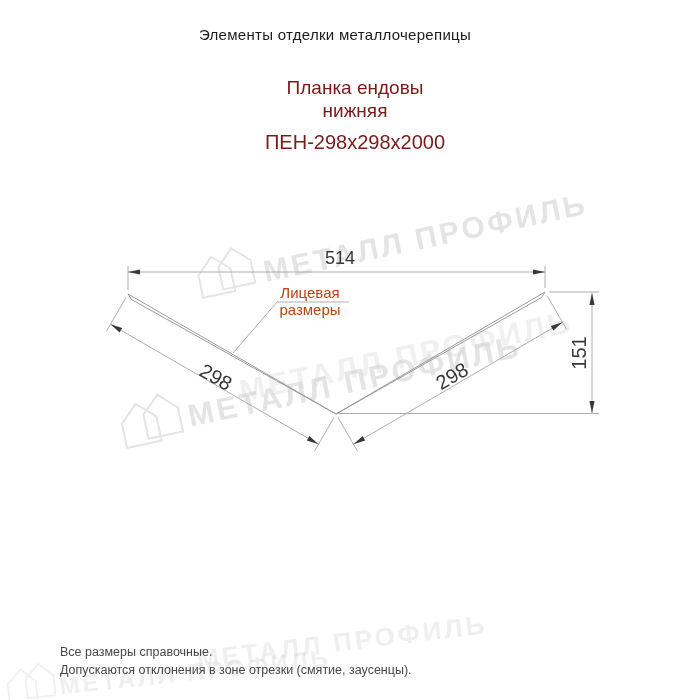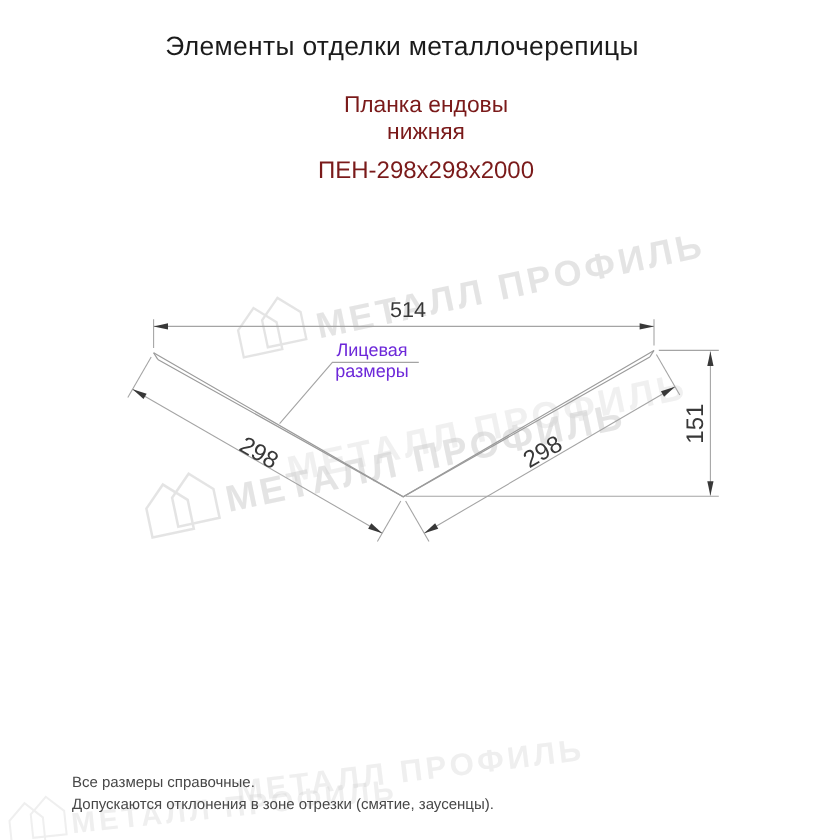--- a/index.html
+++ b/index.html
@@ -3,36 +3,36 @@
 <meta charset="utf-8">
 <style>
   html,body{margin:0;padding:0;}
   body{
     width:700px;height:700px;background:#ffffff;overflow:hidden;position:relative;
     font-family:"Liberation Sans", sans-serif;
   }
   
   .doc-title{
     position:absolute;top:26px;left:0;width:670px;text-align:center;
-    font-size:22px;letter-spacing:.3px;color:#1b1b1b;
+    font-size:15px;letter-spacing:.3px;color:#1b1b1b;
   }
   .doc-sub{
     position:absolute;left:0;width:710px;text-align:center;
     font-size:19px;color:#7a1a1a;
   }
   .sub1{top:77px;}
   .sub2{top:100px;}
   .doc-code{
     position:absolute;top:131px;left:0;width:710px;text-align:center;
     font-size:20px;color:#7a1a1a;
   }
   
   .face-label{
     position:absolute;left:262px;top:284px;width:96px;text-align:center;
-    font-size:15px;line-height:17px;color:#6d28d9;
+    font-size:15px;line-height:17px;color:#c2410c;
   }
   
   .note{
     position:absolute;left:16px;color:#474747;font-size:12.5px;margin-left:44px;
   }
   .note1{top:645px;}
   .note2{top:663px;text-align:right;}
   
   svg{position:absolute;left:0;top:0;}
   .ln{stroke:#9b9b9b;stroke-width:1;fill:none;}

